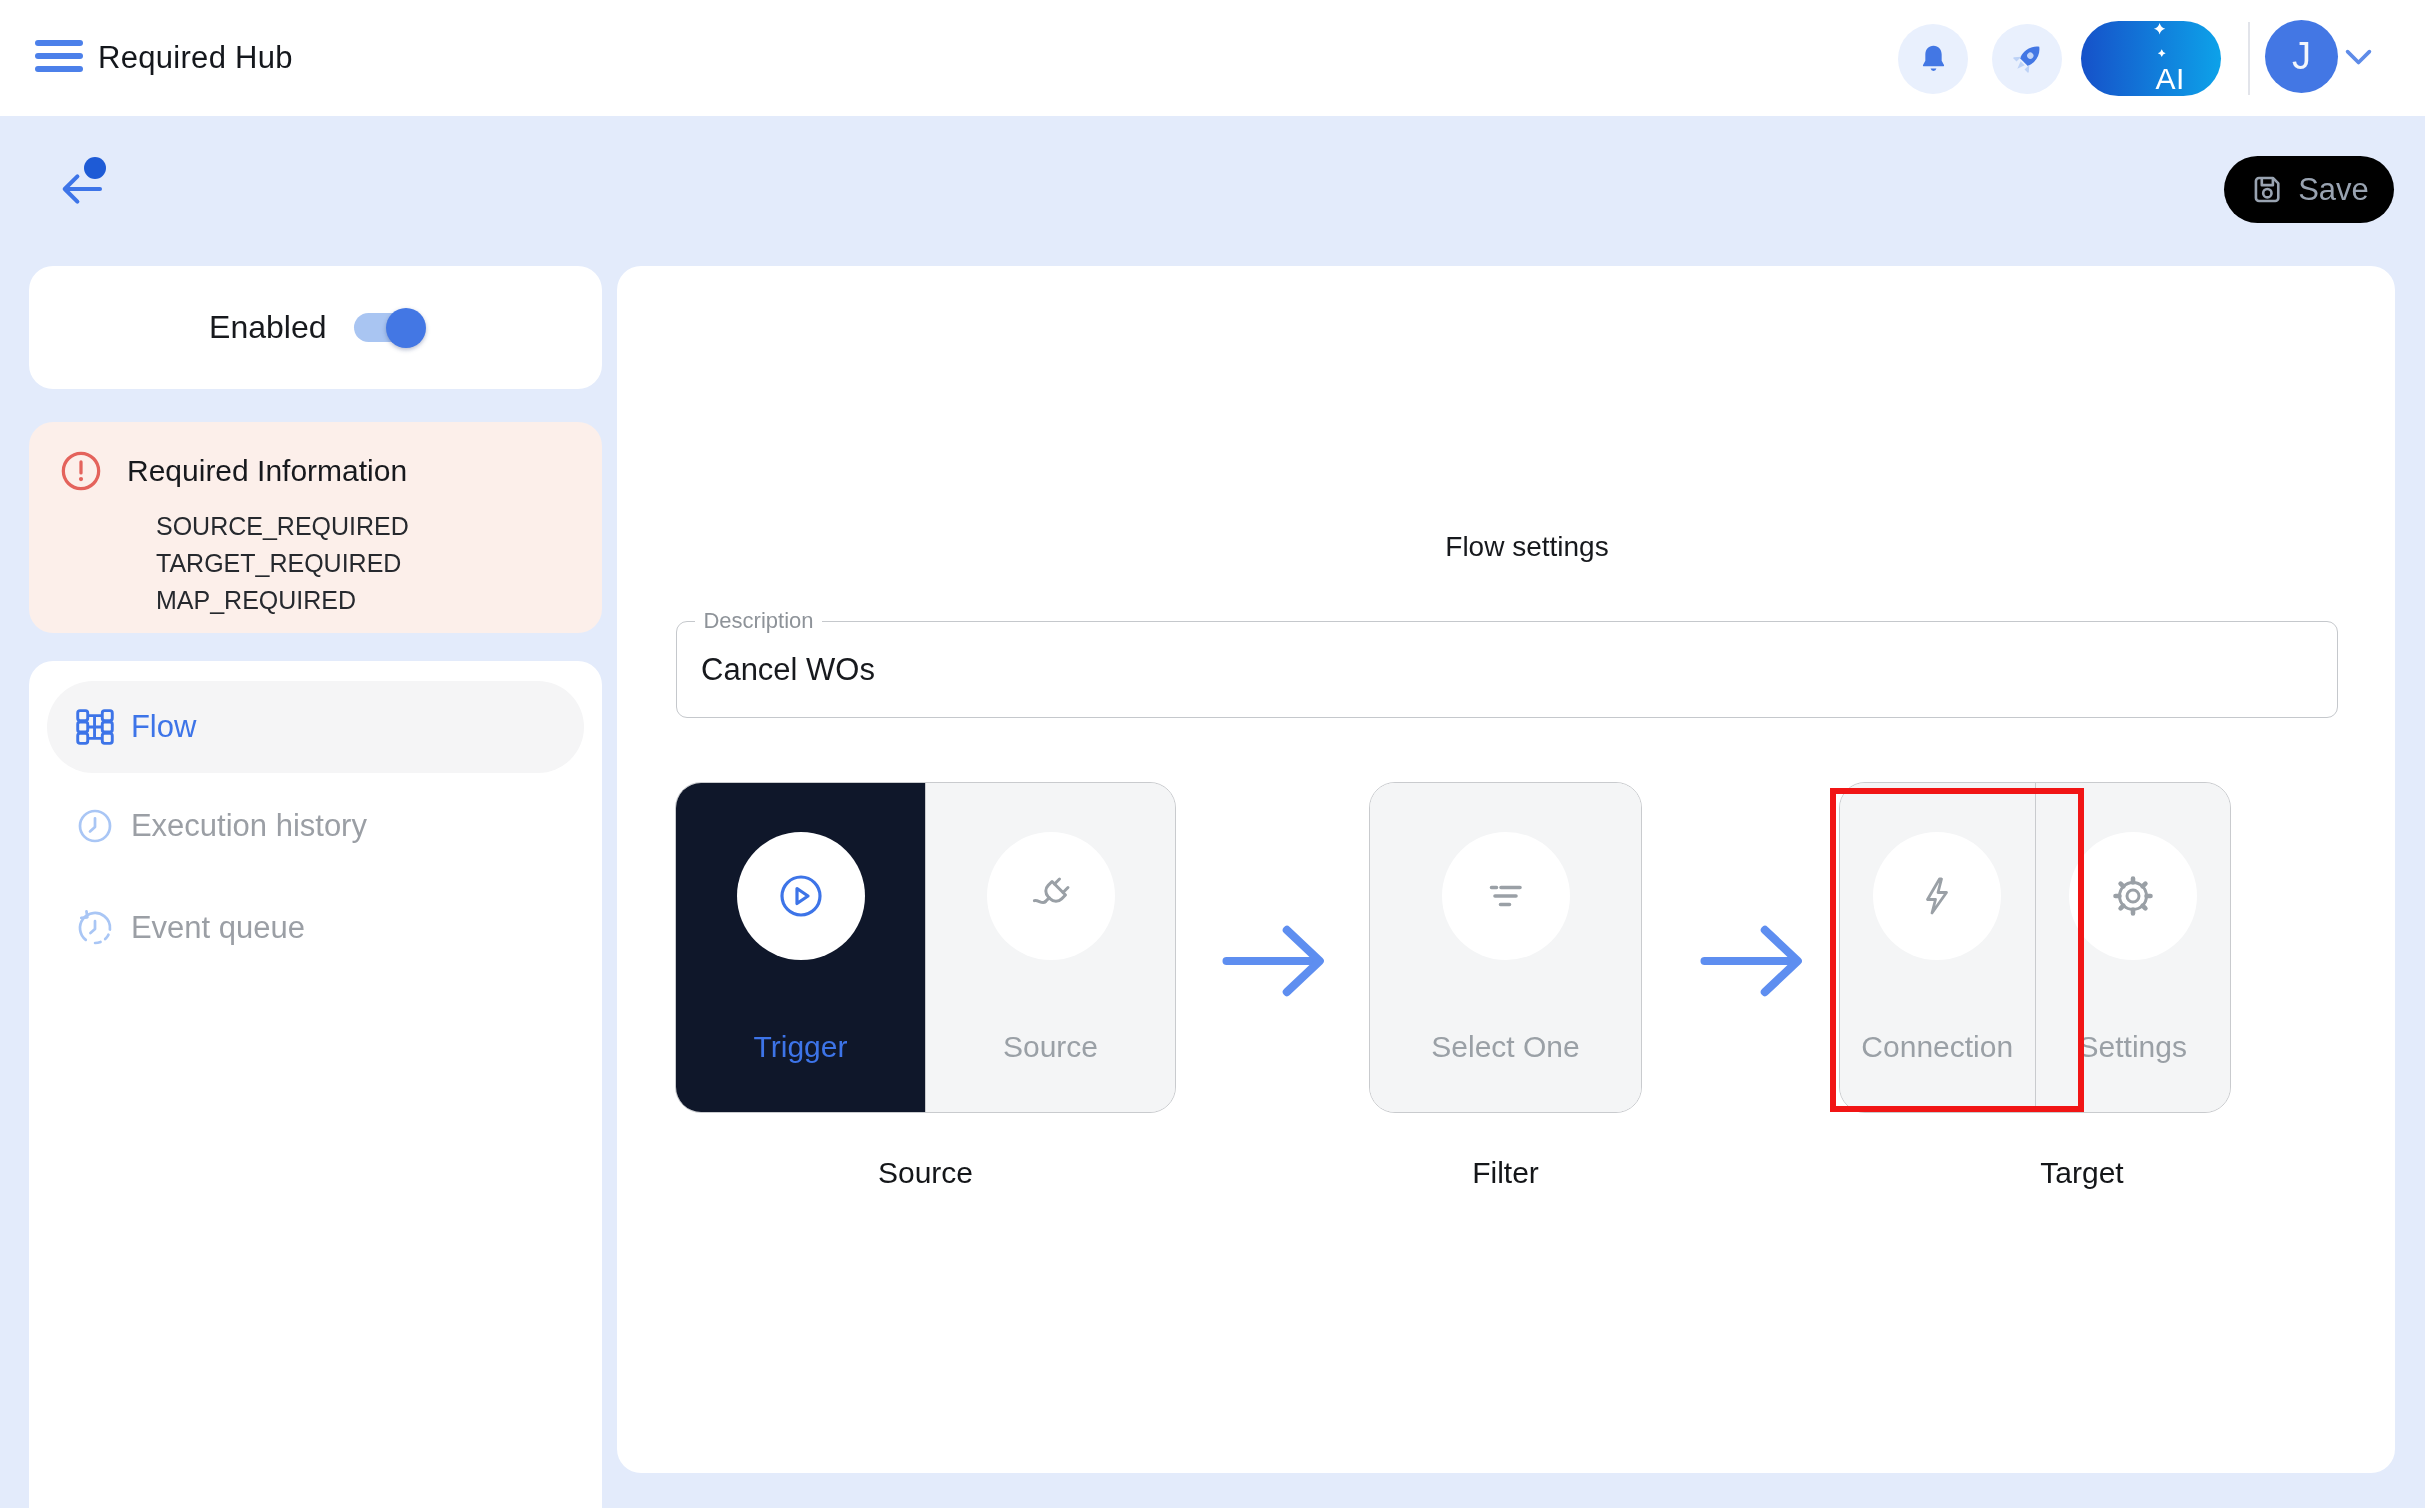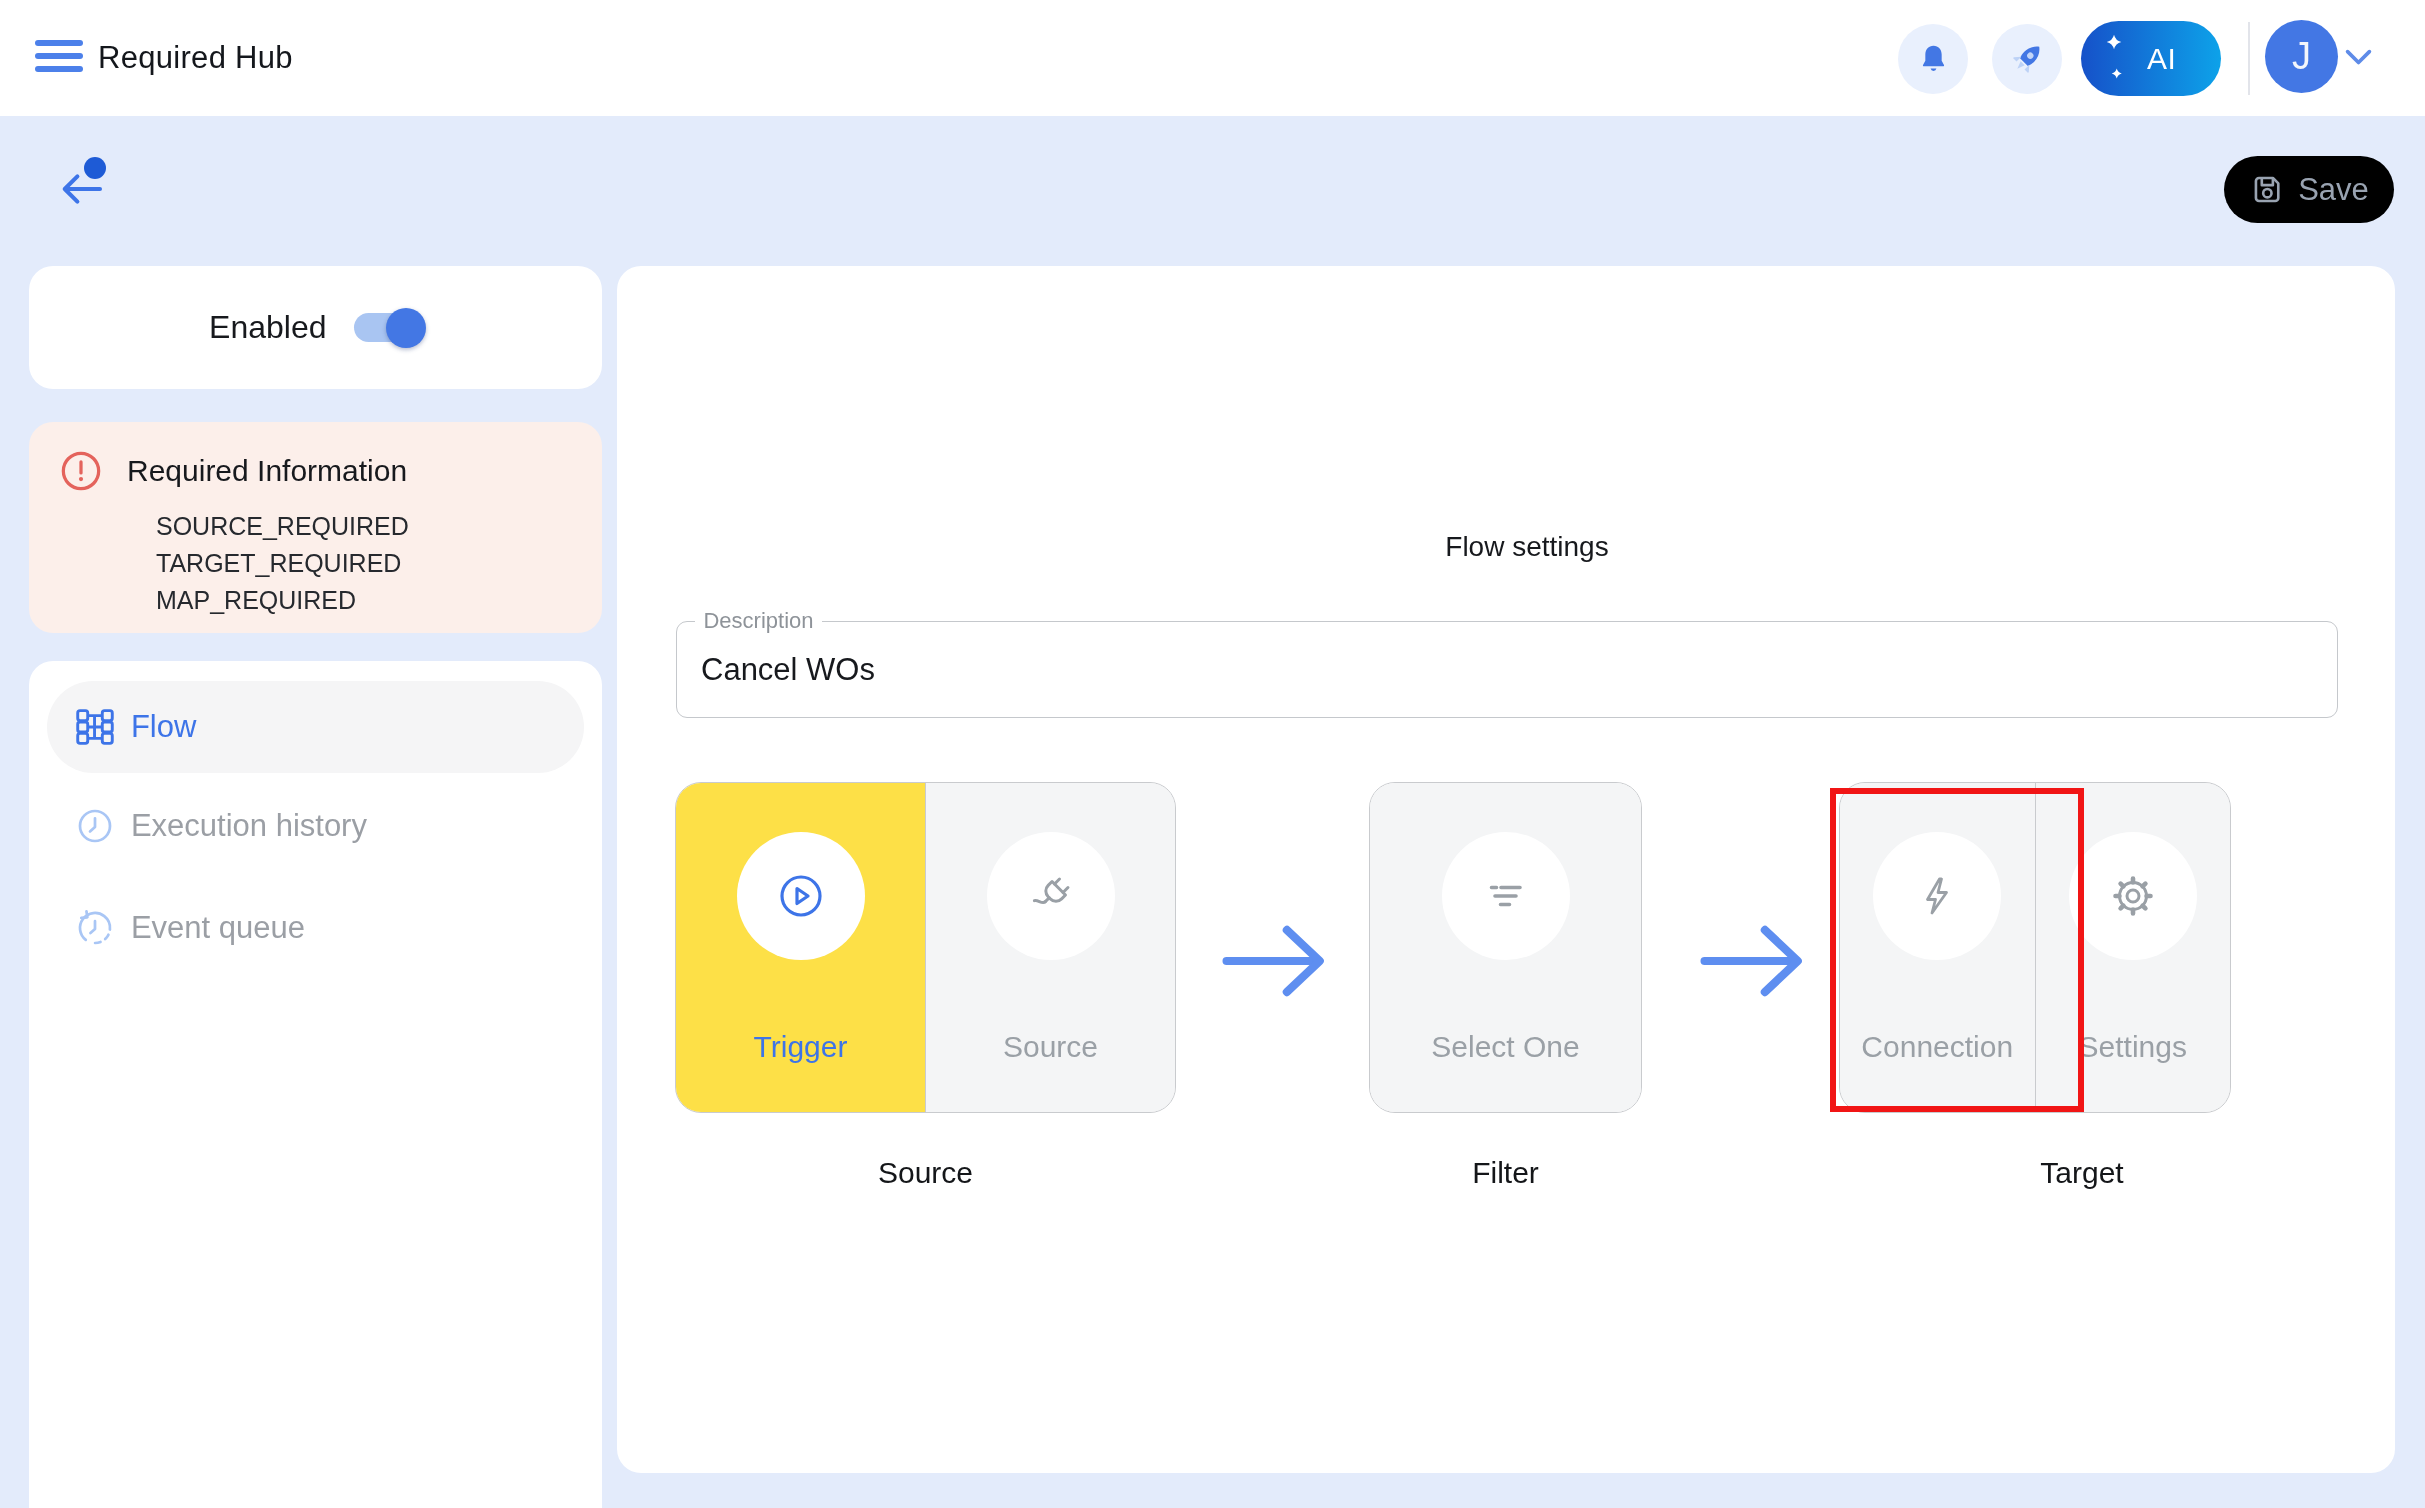--- a/index.html
+++ b/index.html
@@ -12,21 +12,21 @@
   .hamburger span { display:block; width:48px; height:6.4px; border-radius:3.7px; background:#4C80EA; margin-bottom:6.4px; }
   .app-title { position:absolute; left:98px; top:40px; font-size:31px; font-weight:500; color:#14171C; letter-spacing:0.3px; }
 
   .icon-circle { position:absolute; width:70px; height:70px; border-radius:50%; background:#E9F0FD; border:none; cursor:pointer;
                  display:flex; align-items:center; justify-content:center; }
   .bell-btn   { left:1898px; top:24px; }
   .rocket-btn { left:1992px; top:24px; }
 
   .ai-pill { position:absolute; left:2081px; top:21px; width:140px; height:75px; border-radius:38px; border:none; cursor:pointer;
              background:linear-gradient(90deg,#1651C9 0%,#0DA2E9 100%);
-             display:flex; align-items:center; justify-content:flex-start; padding-left:22px; }
+             display:flex; align-items:center; justify-content:flex-end; padding-left:22px;flex-direction:column; }
   .ai-pill .ai-label { color:#FFFFFF; font-size:30px; margin-left:16.5px; letter-spacing:0.5px; }
 
   .header-divider { position:absolute; left:2248px; top:22px; width:1.8px; height:73px; background:#E2E4EA; }
 
   .avatar { position:absolute; left:2265px; top:20px; width:73px; height:73px; border-radius:50%; background:#4377E4;
             color:#F3F6FB; font-size:38px; display:flex; align-items:center; justify-content:center; cursor:pointer; border:none; }
   .avatar-chevron { position:absolute; left:2343px; top:48px; cursor:pointer; background:none; border:none; }
 
   
   .back-btn { position:absolute; left:49px; top:163px; width:64px; height:55px; background:none; border:none; cursor:pointer; }
@@ -68,21 +68,21 @@
   .desc-label { position:absolute; left:18.3px; top:-13.7px; background:#FFFFFF; padding:0 8.2px; font-size:22px; color:#8E9399; }
   .desc-value { font-size:31px; color:#17191D; }
 
   .option-card { position:absolute; top:516px; height:331px; border:1.8px solid #C9CBCE; border-radius:26px; background:#F4F5F6;
                  display:flex; overflow:hidden; }
   .oc-source { left:58px;  width:501px; }
   .oc-filter { left:752px; width:273px; }
   .oc-target { left:1222px; width:392px; }
   .half { flex:1; display:flex; flex-direction:column; align-items:center; padding-top:49px; cursor:pointer; background:#F4F5F6; }
   .half.divided { border-right:1.8px solid #C9CBCE; }
-  .half.active { background:#fde047; }
+  .half.active { background:#0f172a; }
   .half .circle { width:128px; height:128px; border-radius:50%; background:#FFFFFF; display:flex; align-items:center; justify-content:center; }
   .half .opt-label { margin-top:70px; font-size:30px; color:#9AA0A6; }
   .half.active .opt-label { color:#3D74E8; }
 
   .highlight-box { position:absolute; left:1213px; top:522px; width:254px; height:324px; border:6.4px solid #F11515; pointer-events:none; z-index:4; }
 
   .flow-arrow { position:absolute; top:653px; }
   .arrow-1 { left:604px; } .arrow-2 { left:1082px; }
 
   .group-label { position:absolute; top:890px; height:37px; text-align:center; font-size:30px; color:#141619; }

